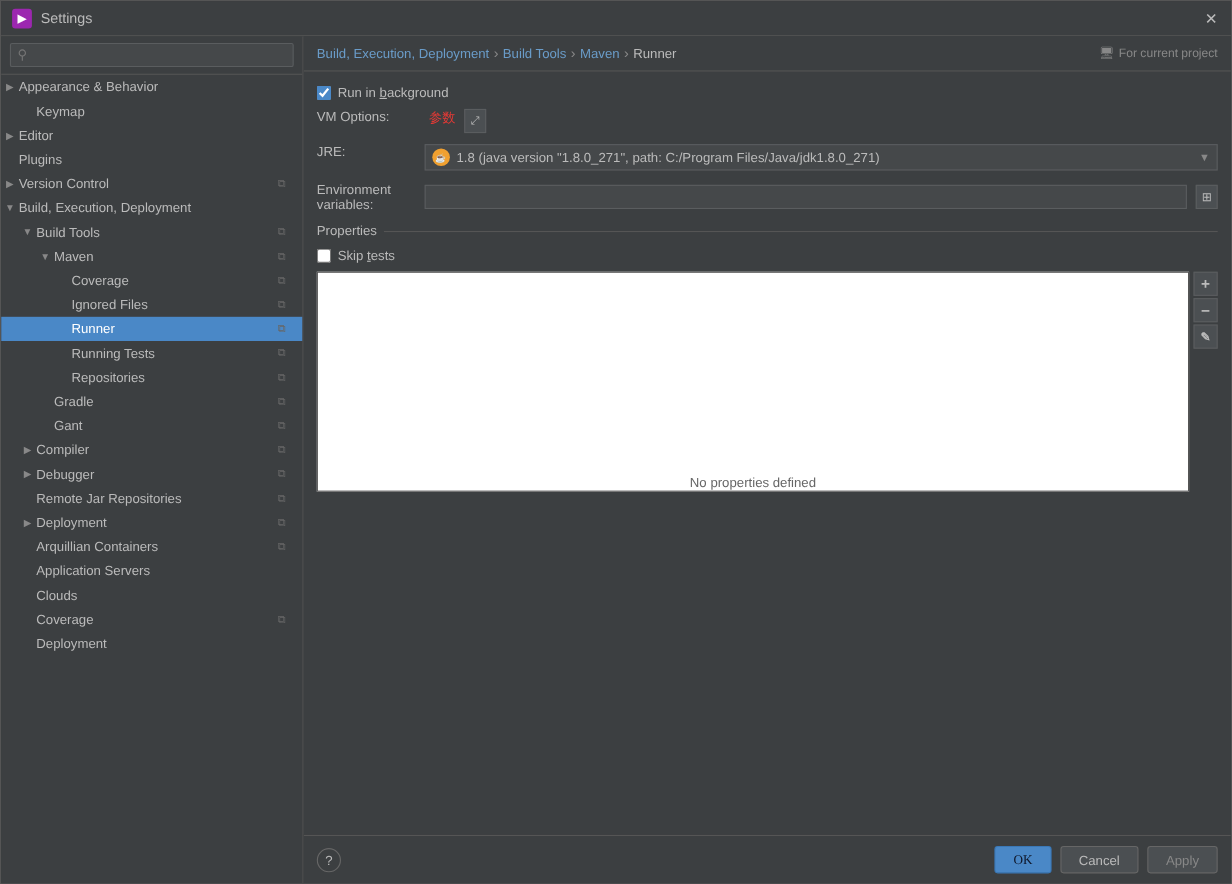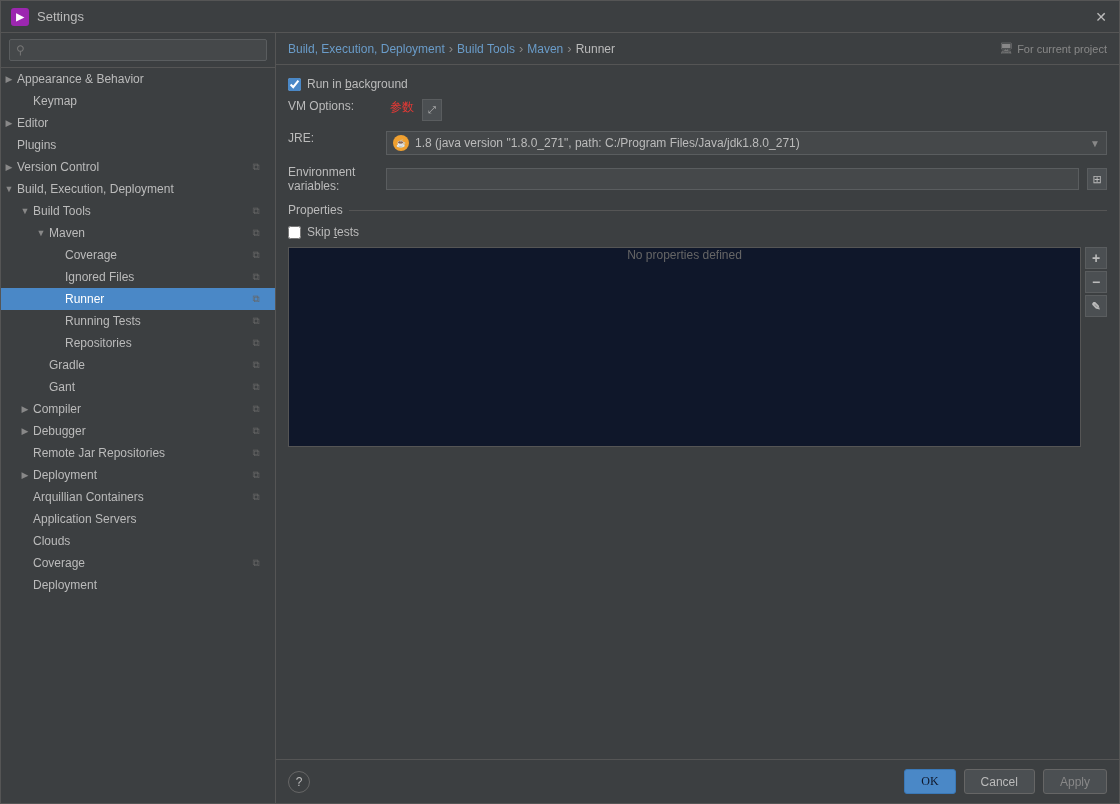--- a/index.html
+++ b/index.html
@@ -294,25 +294,25 @@
       flex: 1;
       height: 1px;
       background: #555;
     }
     .properties-area {
       display: flex;
       gap: 4px;
     }
     .properties-table {
       flex: 1;
-      background: #0f172a;
+      background: #ffffff;
       border: 1px solid #555;
       min-height: 200px;
       display: flex;
-      align-items: flex-start;
+      align-items: flex-end;
       justify-content: center;
       color: #666;
       font-size: 12px;
     }
     .properties-buttons {
       display: flex;
       flex-direction: column;
       gap: 2px;
     }
     .prop-btn {

